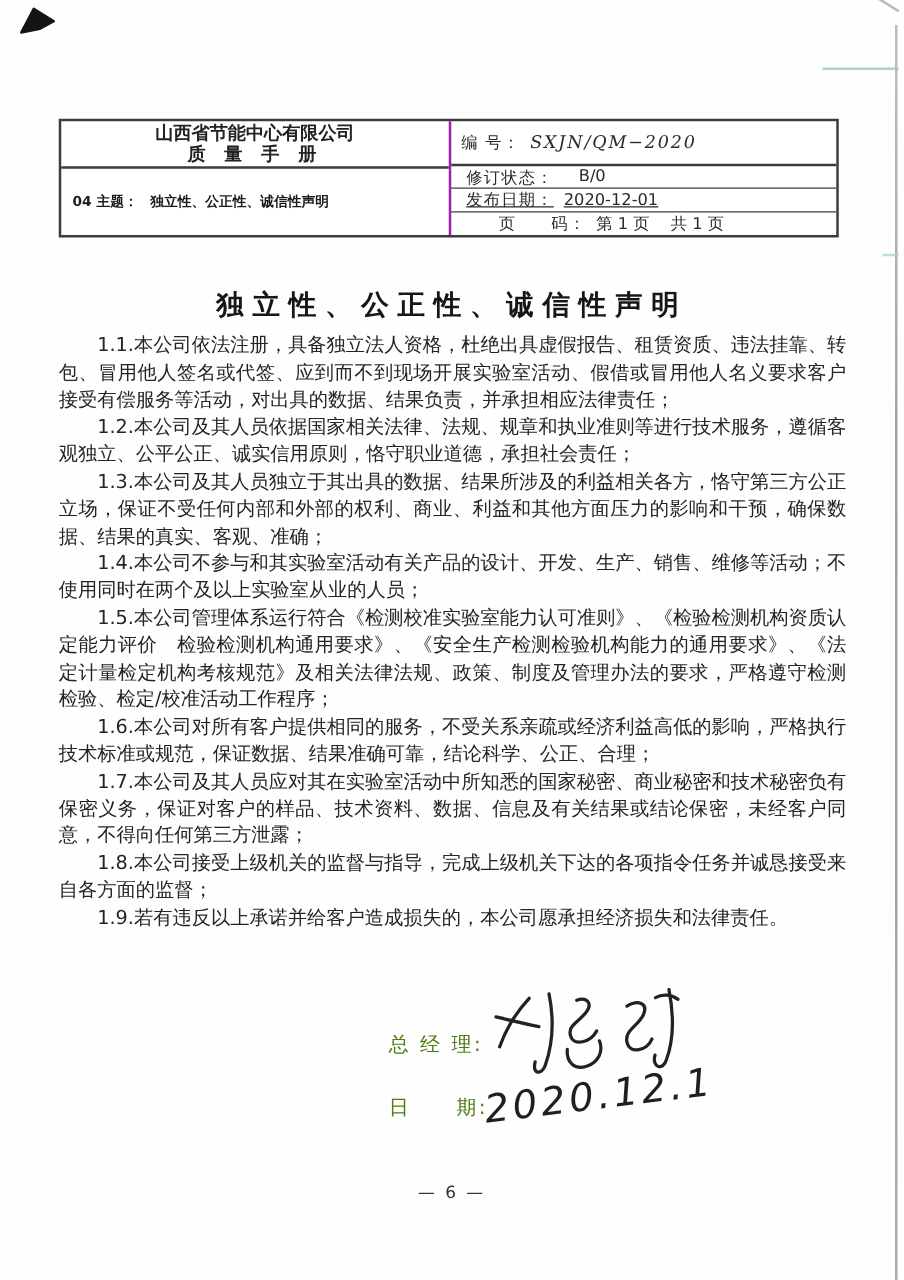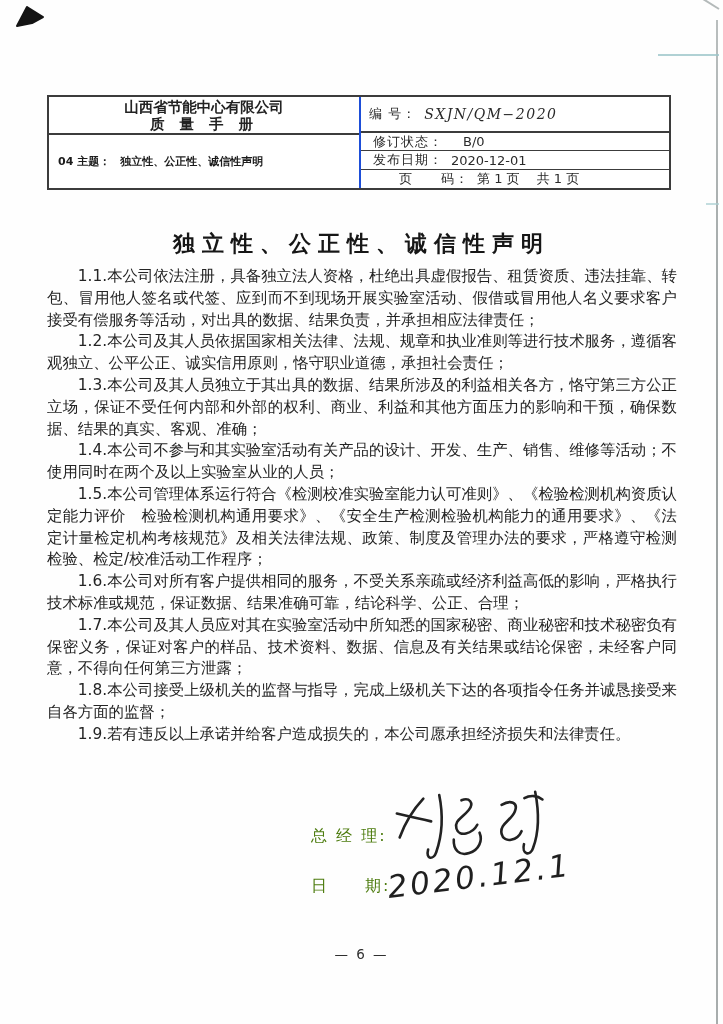--- a/index.html
+++ b/index.html
@@ -21,34 +21,34 @@
     background:#b4baba; transform:rotate(32deg); transform-origin:right center;
   }
   .teal-line { position:absolute; left:658px; top:54px; width:61px; height:2px; background:#9cc6c9; opacity:.8; }
   .teal-line-2 { position:absolute; left:706px; top:203px; width:13px; height:2px; background:#a9ced1; opacity:.7; }
 
   
   .htable {
     position:absolute; left:47px; top:95px; width:624px; height:95px;
     border:2px solid #3c3c3c; display:flex; background:#fff;
   }
-  .h-left { width:312px; border-right:2px solid #1d4ed8; display:flex; flex-direction:column; }
+  .h-left { width:312px; border-right:2px solid #a21caf; display:flex; flex-direction:column; }
   .h-left-top {
     height:38px; border-bottom:2px solid #3c3c3c; text-align:center;
     font-weight:bold; font-size:14.5px; line-height:17px; padding-top:2px; color:#222;
   }
   .manual-title { letter-spacing:5px; }
   .h-left-bottom { flex:1; display:flex; align-items:center; padding-left:9px; font-weight:bold; font-size:11px; color:#1b1b1b; }
   .h-left-bottom .subject-value { margin-left:10px; }
   .h-right { flex:1; display:flex; flex-direction:column; font-size:13px; color:#2a2a2a; }
   .h-row { display:flex; align-items:center; padding-left:12px; border-bottom:1.5px solid #3c3c3c; }
   .h-row:last-child { border-bottom:none;margin-left:26px; }
   .h-row-1 { height:38px; padding-left:8px; border-bottom-width:2px; }
   .h-row-2 { height:18px;gap:12px; }
-  .h-row-3 { height:19px; }
+  .h-row-3 { height:19px;text-decoration:underline; }
   .h-row-4 { flex:1; }
   .h-label { letter-spacing:1px; white-space:pre; }
   .h-value { margin-left:8px; white-space:pre; }
   .docno-value { font-family:"DejaVu Serif","Liberation Serif",serif; font-style:italic; font-size:14px; letter-spacing:1.5px; }
 
   
   .doc-title {
     position:absolute; left:0; right:0; top:229px; text-align:center;
     font-size:22px; font-weight:bold; letter-spacing:7px; color:#161616;
   }

